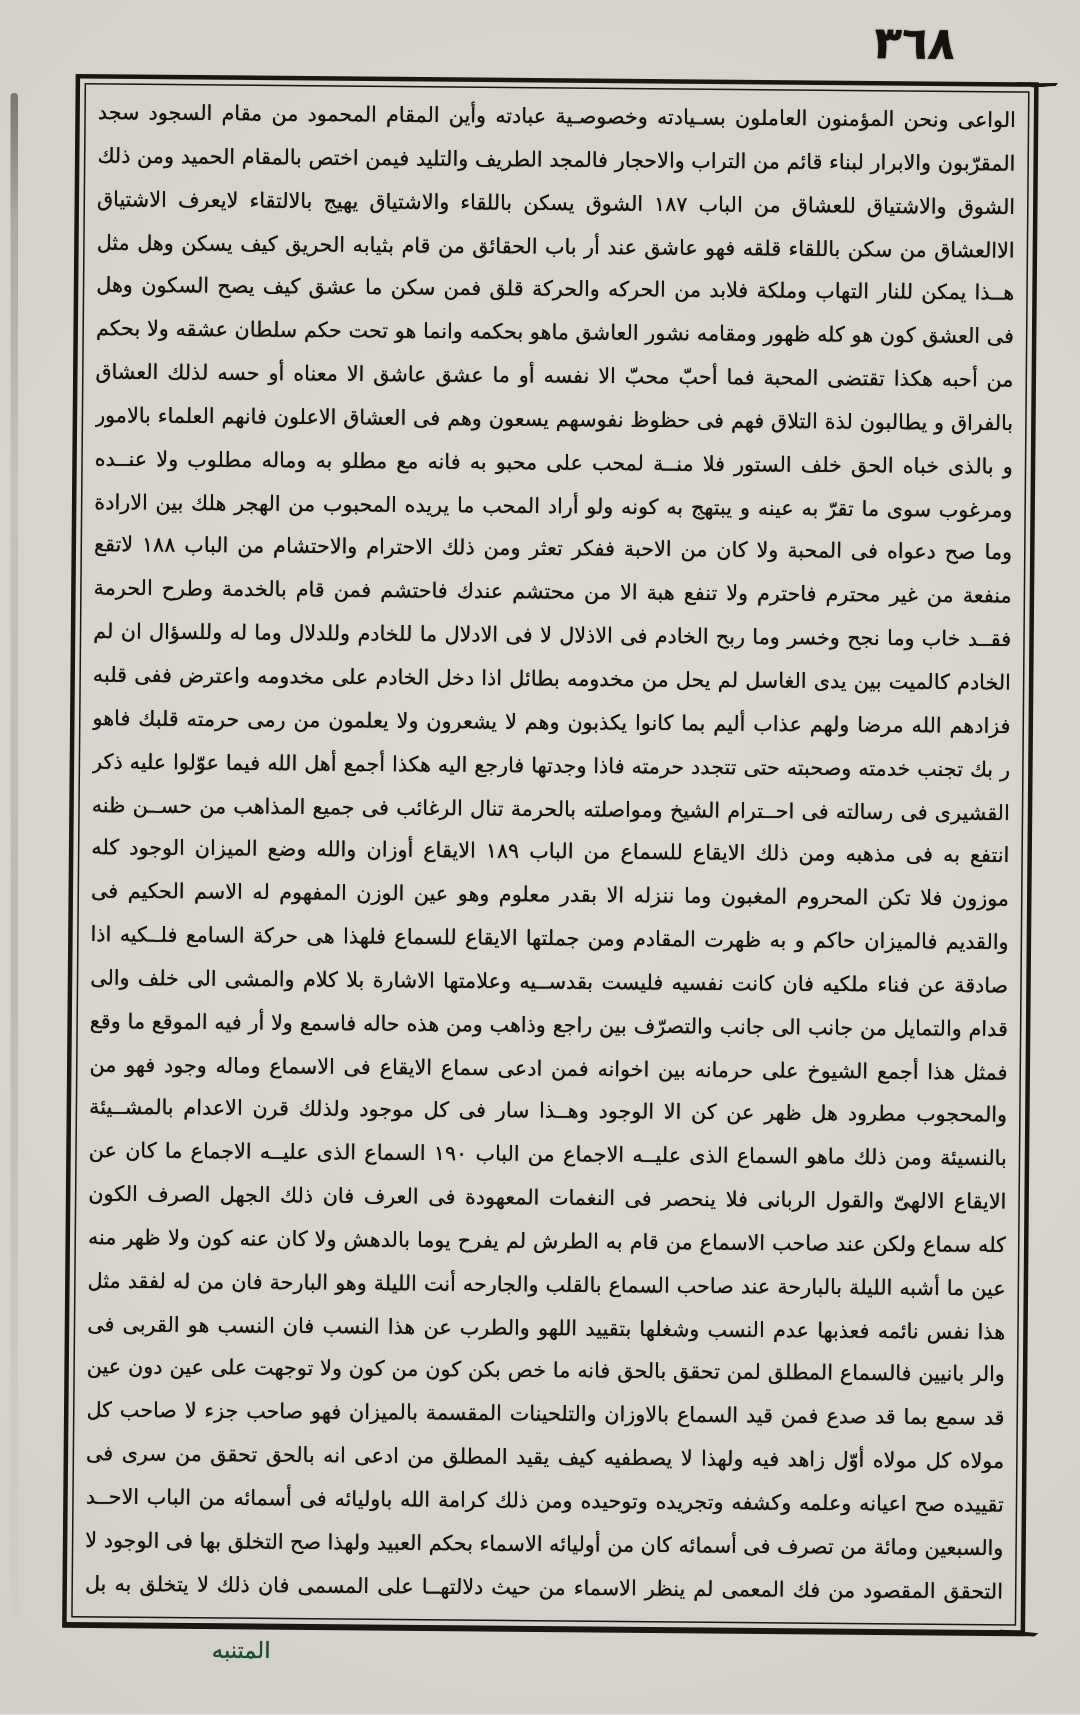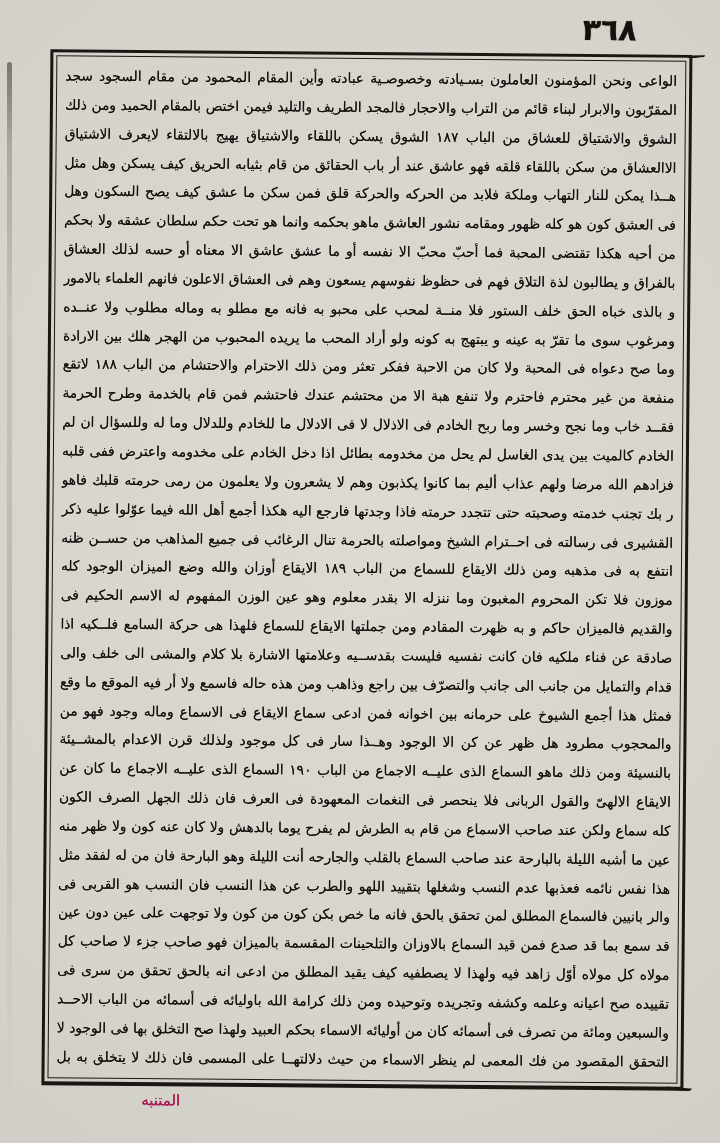--- a/index.html
+++ b/index.html
@@ -42,21 +42,21 @@
   }
   .tline{
     height:28.85px;line-height:28.85px;overflow:hidden;
     font-size:13.8px;color:#15120d;
     text-align:justify;text-align-last:justify;-moz-text-align-last:justify;
     text-shadow:0 0 .5px rgba(21,18,13,.85);
     white-space:normal;
   }
   .catchword{
     position:absolute;top:1093px;left:146px;
-    direction:rtl;font-size:15px;color:#be185d;
+    direction:rtl;font-size:15px;color:#14532d;
     text-shadow:0 0 .5px rgba(21,18,13,.8);
   }
   .gutter-shadow{
     position:absolute;left:7px;top:62px;width:5px;height:1050px;
     background:linear-gradient(to bottom,
       rgba(45,42,36,.55) 0%, rgba(45,42,36,.25) 8%,
       rgba(45,42,36,.10) 25%, rgba(45,42,36,.16) 55%,
       rgba(45,42,36,.06) 80%, rgba(45,42,36,0) 100%);
     border-radius:3px;
     filter:blur(.4px);

